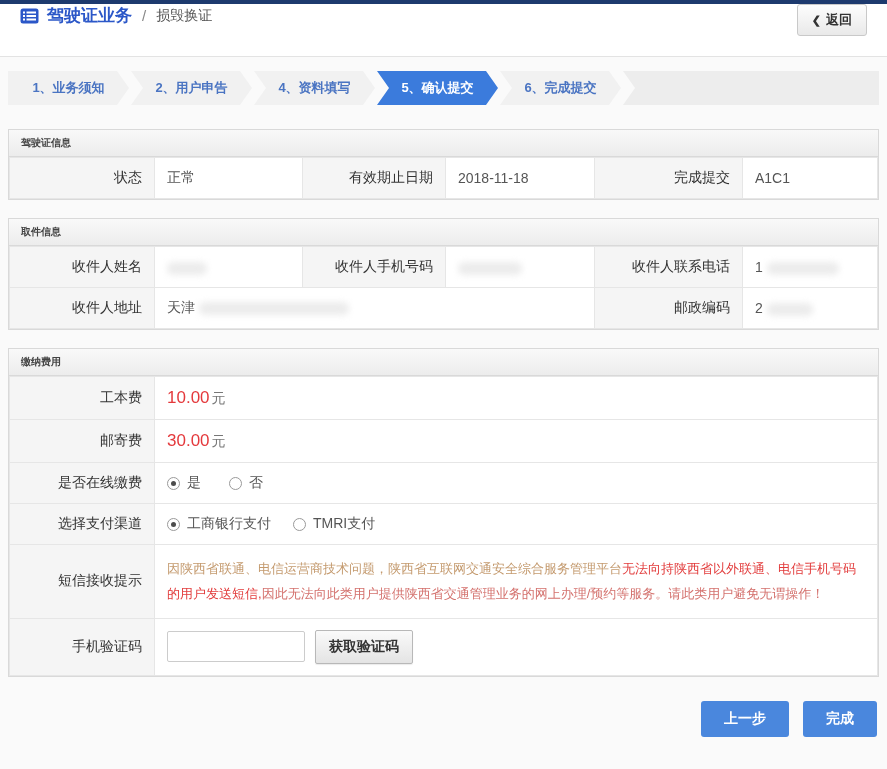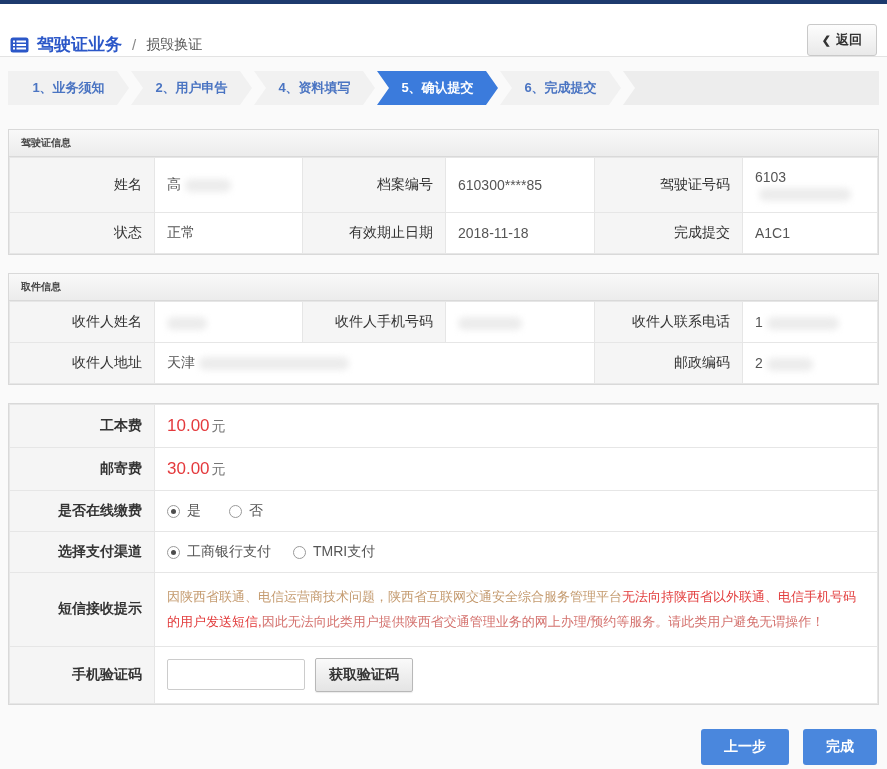--- a/index.html
+++ b/index.html
@@ -6,21 +6,21 @@
   html,body { margin:0; padding:0; }
   body {
     width:887px; height:769px; overflow:hidden;
     font-family:"Liberation Sans","DejaVu Sans",sans-serif;
     background:#fafafa; display:flex; flex-direction:column;
   }
   .topbar { height:4px; background:#1d3a6e; flex:none; }
 
   .header {
     height:53px; background:#fff; border-bottom:1px solid #e3e3e3;
-    display:flex; align-items:flex-end; padding:0 10px; flex:none;
+    display:flex; align-items:flex-start; padding:0 20px; flex:none;
   }
   .header-left { display:flex; align-items:center; gap:8px; }
   .page-title { color:#2b57c8; font-size:17px; font-weight:bold; }
   .title-sep { color:#888; font-size:15px; margin:0 2px; }
   .page-subtitle { color:#555; font-size:14px; }
   .back-btn {
     margin-left:auto; background:linear-gradient(#fdfdfd,#e9e9e9);
     border:1px solid #c9c9c9; border-radius:3px; padding:6px 14px;
     font-size:13px; color:#333; font-weight:bold; cursor:pointer;
     display:flex; align-items:center; gap:5px;
@@ -47,21 +47,21 @@
 
   .section { background:#fff; border:1px solid #d9d9d9; margin-bottom:18px; }
   .section-header {
     background:linear-gradient(#f9f9f9,#ececec); border-bottom:1px solid #d9d9d9;
     padding:6px 12px; font-size:10px; font-weight:bold; color:#444;
   }
   table { width:100%; border-collapse:collapse; table-layout:fixed; }
   td { border:1px solid #e6e6e6; font-size:14px; padding:11px 12px; vertical-align:middle; }
   td.lbl { background:#f5f5f5; text-align:right; color:#333; }
   td.val { background:#fff; color:#555; }
-  .pay td.lbl { font-weight:bold;margin-top:28px; }
+  .pay td.lbl { font-weight:normal;margin-top:28px; }
 
   .redact {
     display:inline-block; height:13px; border-radius:6px; background:#ececec;
     filter:blur(3px); vertical-align:middle; margin-left:4px;
   }
 
   .fee-num { color:#e4393c; font-weight:normal; font-size:17px; }
   .fee-unit { color:#777; font-size:14px; margin-left:2px; }
 
   .radio-row { display:flex; align-items:center; gap:28px; }
@@ -137,32 +137,20 @@
     <table>
       <colgroup>
           <col style="width:145px">
           <col style="width:148px">
           <col style="width:143px">
           <col style="width:149px">
           <col style="width:148px">
           <col>
         </colgroup>
       <tbody>
-          <tr>
-        <td class="lbl">姓名</td>
-        <td class="val">
-          <span>高</span><span class="redact" style="width:46px"></span>
-        </td>
-        <td class="lbl">档案编号</td>
-        <td class="val">610300****85</td>
-        <td class="lbl">驾驶证号码</td>
-        <td class="val">
-          <span>6103</span><span class="redact" style="width:92px"></span>
-        </td>
-      </tr>
       <tr>
         <td class="lbl">状态</td>
         <td class="val">正常</td>
         <td class="lbl">有效期止日期</td>
         <td class="val">2018-11-18</td>
         <td class="lbl">完成提交</td>
         <td class="val">A1C1</td>
       </tr>
     </tbody>
       </table>
@@ -202,20 +190,21 @@
         <td class="lbl">邮政编码</td>
         <td class="val">
           <span>2</span><span class="redact" style="width:46px"></span>
         </td>
       </tr>
     </tbody>
       </table>
   </div>
 
   <div class="section">
+    <div class="section-header">缴纳费用</div>
     <table class="pay">
       <colgroup>
           <col style="width:145px">
           <col>
         </colgroup>
       <tbody>
           <tr>
         <td class="lbl">工本费</td>
         <td class="val">
           <span class="fee-num">10.00</span><span class="fee-unit">元</span>

